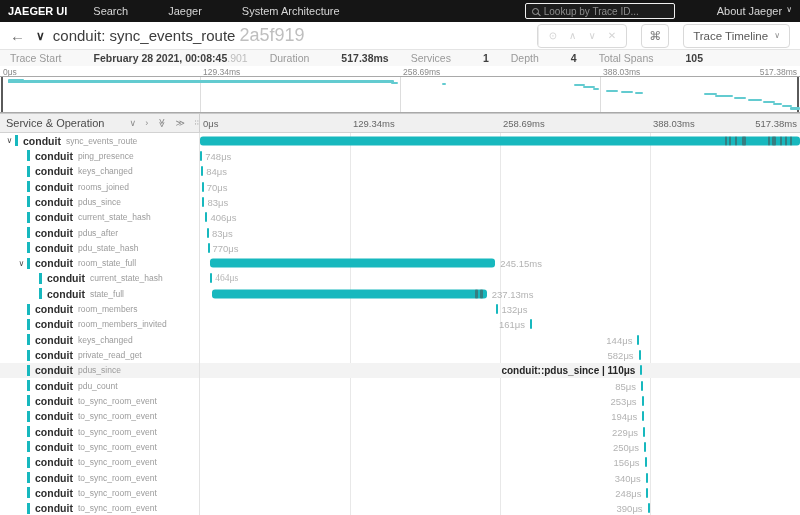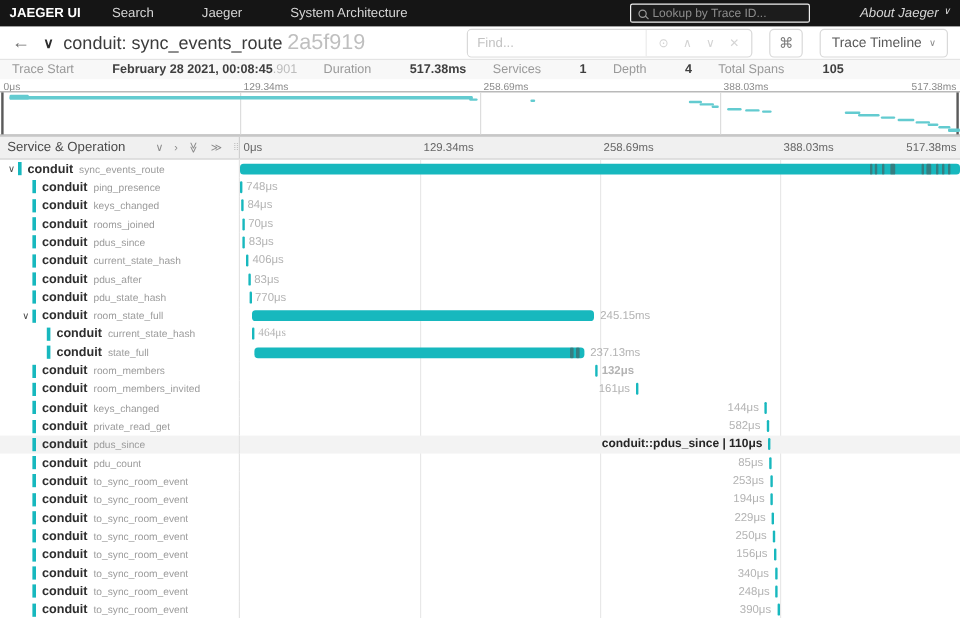--- a/index.html
+++ b/index.html
@@ -9,21 +9,21 @@
   .topnav { height:22px; background:#151515; display:flex; align-items:center; padding:0 8px; color:#d6d6d6; font-size:11px; }
   .brand { color:#fff; font-weight:bold; margin-right:26px; }
   .nav-links { display:flex; gap:40px; }
   .nav-link { color:#d6d6d6; text-decoration:none; cursor:pointer; }
   .nav-spacer { flex:1; }
   .nav-search { display:flex; align-items:center; gap:5px; width:150px; height:16px; border:1px solid #f0f0f0; border-radius:2px; background:#1c1c1c; padding:0 6px; margin-right:42px; }
   .nav-search input { background:transparent; border:none; outline:none; color:#bbb; font-size:10px; width:100%; }
   .nav-search input::placeholder { color:#8d8d8d; }
   .lens { position:relative; width:7px; height:7px; border:1px solid #9a9a9a; border-radius:50%; flex:none; }
   .lens::after { content:""; position:absolute; width:4px; height:1px; background:#9a9a9a; transform:rotate(45deg); right:-3px; bottom:-1px; }
-  .about { display:flex; align-items:flex-start; gap:4px; cursor:pointer;font-style:italic; }
+  .about { display:flex; align-items:flex-start; gap:4px; cursor:pointer; }
   .caret { font-size:8px; color:inherit; }
 
   
   .trace-header { height:28px; display:flex; align-items:center; border-bottom:1px solid #e4e4e4; padding:0 10px; gap:8px; }
   .back-arrow { color:#6e6e6e; font-size:15px; cursor:pointer; width:18px; }
   .title-chev { color:#2d2d2d; font-size:12px; font-weight:bold; cursor:pointer; }
   .trace-title { font-size:15px; color:#3c3c3c; font-weight:500; white-space:nowrap; }
   .trace-id { font-size:18px; color:#bfbfbf; font-weight:400; margin-left:4px; }
   .hdr-spacer { flex:1; }
   .find-group { display:flex; align-items:center; border:1px solid #d9d9d9; border-radius:4px; height:24px; overflow:hidden; }
@@ -98,21 +98,20 @@
     <span class="caret">∨</span>
   </div>
 </nav>
 
 <header class="trace-header">
   <span class="back-arrow">←</span>
   <span class="title-chev">∨</span>
   <h1 class="trace-title"><span>conduit: sync_events_route</span><span class="trace-id">2a5f919</span></h1>
   <div class="hdr-spacer"></div>
   <div class="find-group">
-    <input placeholder="Find..." style="">
     <div class="find-addons">
         <span class="addon-ico">⊙</span>
         <span class="addon-ico">∧</span>
         <span class="addon-ico">∨</span>
         <span class="addon-ico">✕</span>
       </div>
   </div>
   <button class="sq-btn">⌘</button>
   <button class="view-btn">
     <span>Trace Timeline</span>
@@ -330,21 +329,21 @@
   </div>
     <div class="row">
     <div class="name-cell" style="padding-left: 16px;">
       <span class="chev" style="visibility: hidden;">∨</span>
       <span class="svc-marker"></span>
       <span class="svc">conduit</span>
       <span class="op">room_members</span>
     </div>
     <div class="tl-cell">
       <div class="bar tick" style="left: 49.4%;"></div>
-      <span class="dur" style="left: calc(49.4% + 5px); font-weight: bold;">132μs</span>
+      <span class="dur" style="left: calc(49.4% + 5px);">132μs</span>
     </div>
   </div>
     <div class="row">
     <div class="name-cell" style="padding-left: 16px;">
       <span class="chev" style="visibility: hidden;">∨</span>
       <span class="svc-marker"></span>
       <span class="svc">conduit</span>
       <span class="op">room_members_invited</span>
     </div>
     <div class="tl-cell">

